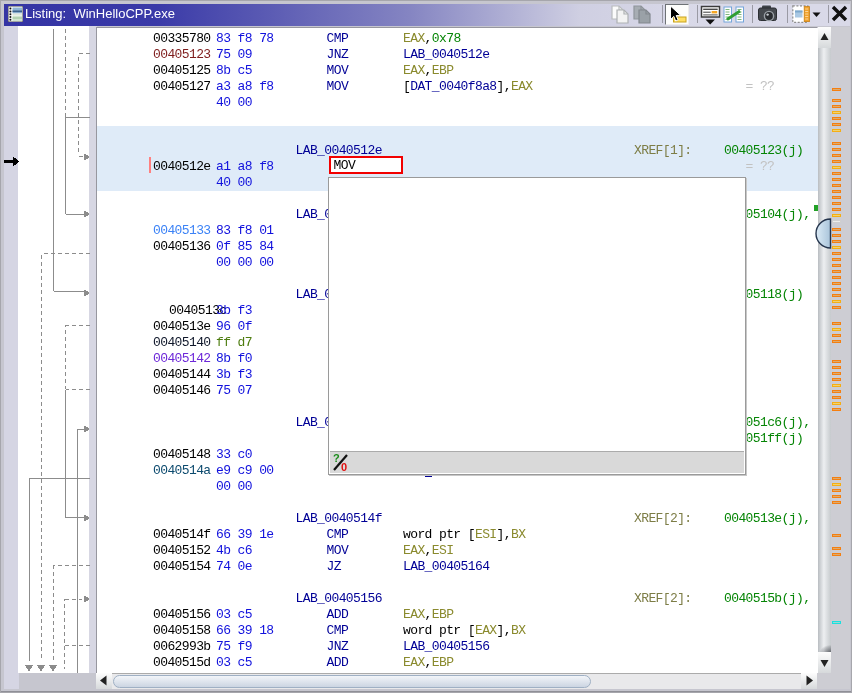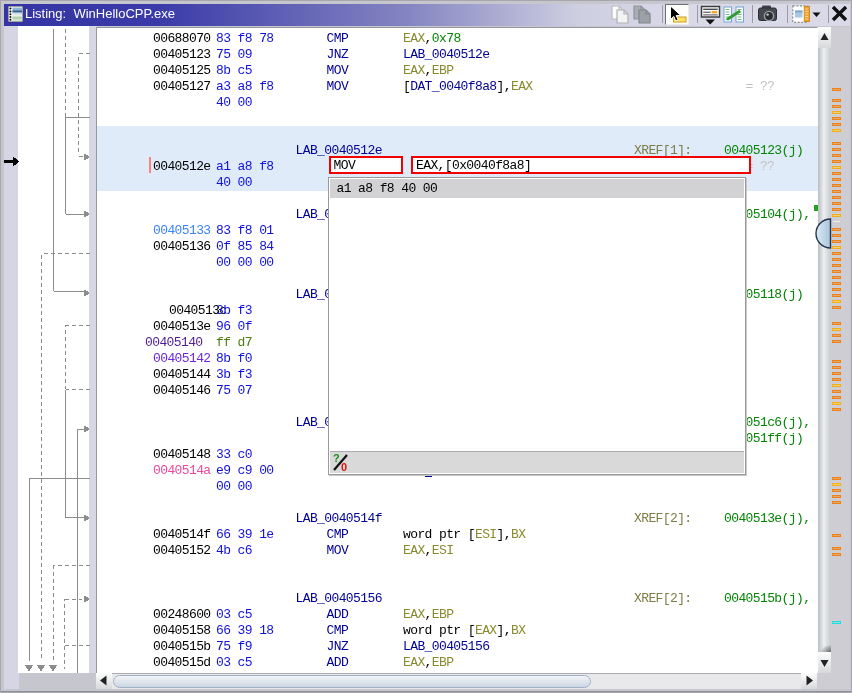--- a/index.html
+++ b/index.html
@@ -91,51 +91,52 @@
 
   <div style="position:absolute;left:17px;top:25px;width:71px;height:647px;background:#fff"></div>
 
   <div style="position:absolute;left:88px;top:25px;width:8px;height:647px;background:#d7d7e3"></div>
 
   <div style="position:absolute;left:95px;top:26px;width:721px;height:1px;background:#97979f"></div>
   <div style="position:absolute;left:95px;top:26px;width:1px;height:646px;background:#97979f"></div>
 
   <div id="listing">
     <div style="position:absolute;left:0;top:97.5px;width:721.5px;height:65.5px;background:#dfebf8"></div>
-<div class="r" style="top:3px"><b style="position:absolute;left:56px;color:#000000">00688070</b><b style="position:absolute;left:119px;color:#1111dd">83 f8 78</b><b style="position:absolute;left:229.5px;color:#000096">CMP</b><b style="position:absolute;left:306px;"><i style="color:#8a8a2d">EAX</i><i style="color:#000">,</i><i style="color:#058505">0x78</i></b></div>
-<div class="r" style="top:19px"><b style="position:absolute;left:56px;color:#000000">00405123</b><b style="position:absolute;left:119px;color:#1111dd">75 09</b><b style="position:absolute;left:229.5px;color:#000096">JNZ</b><b style="position:absolute;left:306px;"><i style="color:#000096">LAB_0040512e</i></b></div>
+<div class="r" style="top:3px"><b style="position:absolute;left:56px;color:#000000">00335780</b><b style="position:absolute;left:119px;color:#1111dd">83 f8 78</b><b style="position:absolute;left:229.5px;color:#000096">CMP</b><b style="position:absolute;left:306px;"><i style="color:#8a8a2d">EAX</i><i style="color:#000">,</i><i style="color:#058505">0x78</i></b></div>
+<div class="r" style="top:19px"><b style="position:absolute;left:56px;color:#7f1d1d">00405123</b><b style="position:absolute;left:119px;color:#1111dd">75 09</b><b style="position:absolute;left:229.5px;color:#000096">JNZ</b><b style="position:absolute;left:306px;"><i style="color:#000096">LAB_0040512e</i></b></div>
 <div class="r" style="top:35px"><b style="position:absolute;left:56px;color:#000000">00405125</b><b style="position:absolute;left:119px;color:#1111dd">8b c5</b><b style="position:absolute;left:229.5px;color:#000096">MOV</b><b style="position:absolute;left:306px;"><i style="color:#8a8a2d">EAX</i><i style="color:#000">,</i><i style="color:#8a8a2d">EBP</i></b></div>
 <div class="r" style="top:51px"><b style="position:absolute;left:56px;color:#000000">00405127</b><b style="position:absolute;left:119px;color:#1111dd">a3 a8 f8</b><b style="position:absolute;left:229.5px;color:#000096">MOV</b><b style="position:absolute;left:306px;"><i style="color:#000">[</i><i style="color:#000096">DAT_0040f8a8</i><i style="color:#000">],</i><i style="color:#8a8a2d">EAX</i></b><b style="position:absolute;left:648.5px;color:#c2c2c2">= ??</b></div>
 <div class="r" style="top:67px"><b style="position:absolute;left:119px;color:#1111dd">40 00</b></div>
 <div class="r" style="top:115px"><b style="position:absolute;left:198.5px;color:#000096">LAB_0040512e</b><b style="position:absolute;left:537px;color:#7d7d46">XREF[1]:</b><b style="position:absolute;left:627px;color:#058505">00405123(j)</b></div>
 <div class="r" style="top:131px"><b style="position:absolute;left:56px;color:#000000">0040512e</b><b style="position:absolute;left:119px;color:#1111dd">a1 a8 f8</b><b style="position:absolute;left:648.5px;color:#c2c2c2">= ??</b></div>
 <div class="r" style="top:147px"><b style="position:absolute;left:119px;color:#1111dd">40 00</b></div>
 <div class="r" style="top:179px"><b style="position:absolute;left:198.5px;color:#000096">LAB_00405133</b><b style="position:absolute;left:627px;color:#058505">00405104(j), 0040512c(j)</b></div>
 <div class="r" style="top:195px"><b style="position:absolute;left:56px;color:#3b82f6">00405133</b><b style="position:absolute;left:119px;color:#1111dd">83 f8 01</b></div>
 <div class="r" style="top:211px"><b style="position:absolute;left:56px;color:#000000">00405136</b><b style="position:absolute;left:119px;color:#1111dd">0f 85 84</b></div>
 <div class="r" style="top:227px"><b style="position:absolute;left:119px;color:#1111dd">00 00 00</b></div>
 <div class="r" style="top:259px"><b style="position:absolute;left:198.5px;color:#000096">LAB_0040513c</b><b style="position:absolute;left:627px;color:#058505">00405118(j)</b></div>
 <div class="r" style="top:275px"><b style="position:absolute;left:72px;color:#000000">0040513c</b><b style="position:absolute;left:119px;color:#1111dd">3b f3</b></div>
 <div class="r" style="top:291px"><b style="position:absolute;left:56px;color:#000000">0040513e</b><b style="position:absolute;left:119px;color:#1111dd">96 0f</b></div>
-<div class="r" style="top:307px"><b style="position:absolute;left:48px;color:#4c1d95">00405140</b><b style="position:absolute;left:119px;color:#4d7c0f">ff d7</b></div>
+<div class="r" style="top:307px"><b style="position:absolute;left:56px;color:#0f172a">00405140</b><b style="position:absolute;left:119px;color:#4d7c0f">ff d7</b></div>
 <div class="r" style="top:323px"><b style="position:absolute;left:56px;color:#6d28d9">00405142</b><b style="position:absolute;left:119px;color:#1111dd">8b f0</b></div>
 <div class="r" style="top:339px"><b style="position:absolute;left:56px;color:#000000">00405144</b><b style="position:absolute;left:119px;color:#1111dd">3b f3</b></div>
 <div class="r" style="top:355px"><b style="position:absolute;left:56px;color:#000000">00405146</b><b style="position:absolute;left:119px;color:#1111dd">75 07</b></div>
 <div class="r" style="top:387px"><b style="position:absolute;left:198.5px;color:#000096">LAB_00405147</b><b style="position:absolute;left:627px;color:#058505">004051c6(j), 004051ff(j)</b></div>
 <div class="r" style="top:403px"><b style="position:absolute;left:627px;color:#058505">004051ff(j)</b></div>
 <div class="r" style="top:419px"><b style="position:absolute;left:56px;color:#000000">00405148</b><b style="position:absolute;left:119px;color:#1111dd">33 c0</b></div>
-<div class="r" style="top:435px"><b style="position:absolute;left:56px;color:#ec4899">0040514a</b><b style="position:absolute;left:119px;color:#1111dd">e9 c9 00</b><b style="position:absolute;left:306px;"><i style="color:#000096">LAB_00405218</i></b></div>
+<div class="r" style="top:435px"><b style="position:absolute;left:56px;color:#0c4a6e">0040514a</b><b style="position:absolute;left:119px;color:#1111dd">e9 c9 00</b><b style="position:absolute;left:306px;"><i style="color:#000096">LAB_00405218</i></b></div>
 <div class="r" style="top:451px"><b style="position:absolute;left:119px;color:#1111dd">00 00</b></div>
 <div class="r" style="top:483px"><b style="position:absolute;left:198.5px;color:#000096">LAB_0040514f</b><b style="position:absolute;left:537px;color:#7d7d46">XREF[2]:</b><b style="position:absolute;left:627px;color:#058505">0040513e(j), 0040514b(j)</b></div>
 <div class="r" style="top:499px"><b style="position:absolute;left:56px;color:#000000">0040514f</b><b style="position:absolute;left:119px;color:#1111dd">66 39 1e</b><b style="position:absolute;left:229.5px;color:#000096">CMP</b><b style="position:absolute;left:306px;"><i style="color:#000">word ptr [</i><i style="color:#8a8a2d">ESI</i><i style="color:#000">],</i><i style="color:#8a8a2d">BX</i></b></div>
 <div class="r" style="top:515px"><b style="position:absolute;left:56px;color:#000000">00405152</b><b style="position:absolute;left:119px;color:#1111dd">4b c6</b><b style="position:absolute;left:229.5px;color:#000096">MOV</b><b style="position:absolute;left:306px;"><i style="color:#8a8a2d">EAX</i><i style="color:#000">,</i><i style="color:#8a8a2d">ESI</i></b></div>
+<div class="r" style="top:531px"><b style="position:absolute;left:56px;color:#000000">00405154</b><b style="position:absolute;left:119px;color:#1111dd">74 0e</b><b style="position:absolute;left:229.5px;color:#000096">JZ</b><b style="position:absolute;left:306px;"><i style="color:#000096">LAB_00405164</i></b></div>
 <div class="r" style="top:563px"><b style="position:absolute;left:198.5px;color:#000096">LAB_00405156</b><b style="position:absolute;left:537px;color:#7d7d46">XREF[2]:</b><b style="position:absolute;left:627px;color:#058505">0040515b(j), 0040514d(j)</b></div>
-<div class="r" style="top:579px"><b style="position:absolute;left:56px;color:#000000">00248600</b><b style="position:absolute;left:119px;color:#1111dd">03 c5</b><b style="position:absolute;left:229.5px;color:#000096">ADD</b><b style="position:absolute;left:306px;"><i style="color:#8a8a2d">EAX</i><i style="color:#000">,</i><i style="color:#8a8a2d">EBP</i></b></div>
+<div class="r" style="top:579px"><b style="position:absolute;left:56px;color:#000000">00405156</b><b style="position:absolute;left:119px;color:#1111dd">03 c5</b><b style="position:absolute;left:229.5px;color:#000096">ADD</b><b style="position:absolute;left:306px;"><i style="color:#8a8a2d">EAX</i><i style="color:#000">,</i><i style="color:#8a8a2d">EBP</i></b></div>
 <div class="r" style="top:595px"><b style="position:absolute;left:56px;color:#000000">00405158</b><b style="position:absolute;left:119px;color:#1111dd">66 39 18</b><b style="position:absolute;left:229.5px;color:#000096">CMP</b><b style="position:absolute;left:306px;"><i style="color:#000">word ptr [</i><i style="color:#8a8a2d">EAX</i><i style="color:#000">],</i><i style="color:#8a8a2d">BX</i></b></div>
-<div class="r" style="top:611px"><b style="position:absolute;left:56px;color:#000000">0040515b</b><b style="position:absolute;left:119px;color:#1111dd">75 f9</b><b style="position:absolute;left:229.5px;color:#000096">JNZ</b><b style="position:absolute;left:306px;"><i style="color:#000096">LAB_00405156</i></b></div>
+<div class="r" style="top:611px"><b style="position:absolute;left:56px;color:#000000">0062993b</b><b style="position:absolute;left:119px;color:#1111dd">75 f9</b><b style="position:absolute;left:229.5px;color:#000096">JNZ</b><b style="position:absolute;left:306px;"><i style="color:#000096">LAB_00405156</i></b></div>
 <div class="r" style="top:627px"><b style="position:absolute;left:56px;color:#000000">0040515d</b><b style="position:absolute;left:119px;color:#1111dd">03 c5</b><b style="position:absolute;left:229.5px;color:#000096">ADD</b><b style="position:absolute;left:306px;"><i style="color:#8a8a2d">EAX</i><i style="color:#000">,</i><i style="color:#8a8a2d">EBP</i></b></div>
 <div class="r" style="top:643px"><b style="position:absolute;left:56px;color:#000000">0040515f</b><b style="position:absolute;left:119px;color:#1111dd">66 39 18</b><b style="position:absolute;left:229.5px;color:#000096">CMP</b><b style="position:absolute;left:306px;"><i style="color:#000">word ptr [</i><i style="color:#8a8a2d">EAX</i><i style="color:#000">],</i><i style="color:#8a8a2d">BX</i></b></div>
 
     <div style="position:absolute;left:51.5px;top:129px;width:2px;height:16px;background:#ff8080"></div>
   </div>
 
 <svg width="96" height="693" style="position:absolute;left:0;top:0" shape-rendering="crispEdges">
 <path d="M52.5,28 V290 M52.5,290.5 H83" stroke="#8c8c8c" stroke-width="1" fill="none"></path>
       <polygon points="82.5,288 82.5,296 89,292" fill="#8c8c8c"></polygon>
 <path d="M64.5,28 V116" stroke="#8c8c8c" stroke-width="1" fill="none" stroke-dasharray="4 3"></path>
@@ -156,27 +157,23 @@
       <polygon points="82.5,424 82.5,432 89,428" fill="#8c8c8c"></polygon>
 <path d="M88.5,644.5 H63.5 V598 M63.5,598.5 H81" stroke="#8c8c8c" stroke-width="1" fill="none" stroke-dasharray="4 3"></path>
 <path d="M63.5,645 V668" stroke="#8c8c8c" stroke-width="1" fill="none" stroke-dasharray="4 3"></path>
       <polygon points="82.5,594 82.5,602 89,598" fill="#8c8c8c"></polygon>
 <path d="M3,160.5 H12" stroke="#000" stroke-width="3" fill="none"></path>
 <polygon points="12,155.5 12,165.5 18.5,160.5" fill="#000"></polygon>
 </svg>
 
   <div style="position:absolute;left:327.5px;top:155px;width:74px;height:18px;background:#fff;border:2px solid #f20000;
        font-family:'Liberation Mono',monospace;font-size:13px;letter-spacing:-0.605px;line-height:15px;padding-left:3px">MOV</div>
-  <div style="position:absolute;left:410px;top:155px;width:340px;height:18px;background:#fff;border:2px solid #f20000;
-       font-family:'Liberation Mono',monospace;font-size:13px;letter-spacing:-0.605px;line-height:15px;padding-left:3px">EAX,[0x0040f8a8]</div>
 
   <div style="position:absolute;left:326.5px;top:175.5px;width:418.5px;height:298.5px;background:#fff;
        border:1px solid #9a9a9a;box-shadow:1px 1px 0 #c8c8c8">
-    <div style="position:absolute;left:1px;top:1px;right:1px;height:19.5px;background:#d2d2d5;
-         font-family:'Liberation Mono',monospace;font-size:13px;letter-spacing:-0.605px;line-height:19.5px;padding-left:7px">a1 a8 f8 40 00</div>
     <div style="position:absolute;left:1px;bottom:1px;right:1px;height:22px;background:#d9d9d9;border-top:1px solid #ababab">
       <svg width="20" height="20" style="position:absolute;left:3px;top:1px">
         <text x="0" y="9" font-size="11" font-weight="bold" fill="#1c8c1c" font-family="Liberation Sans">?</text>
         <text x="8" y="18" font-size="11" font-weight="bold" fill="#e01010" font-family="Liberation Sans">0</text>
         <path d="M1,17 L14,2" stroke="#111" stroke-width="2.2"></path>
       </svg>
     </div>
   </div>
 
   <div style="position:absolute;left:817px;top:26px;width:13px;height:646px;

